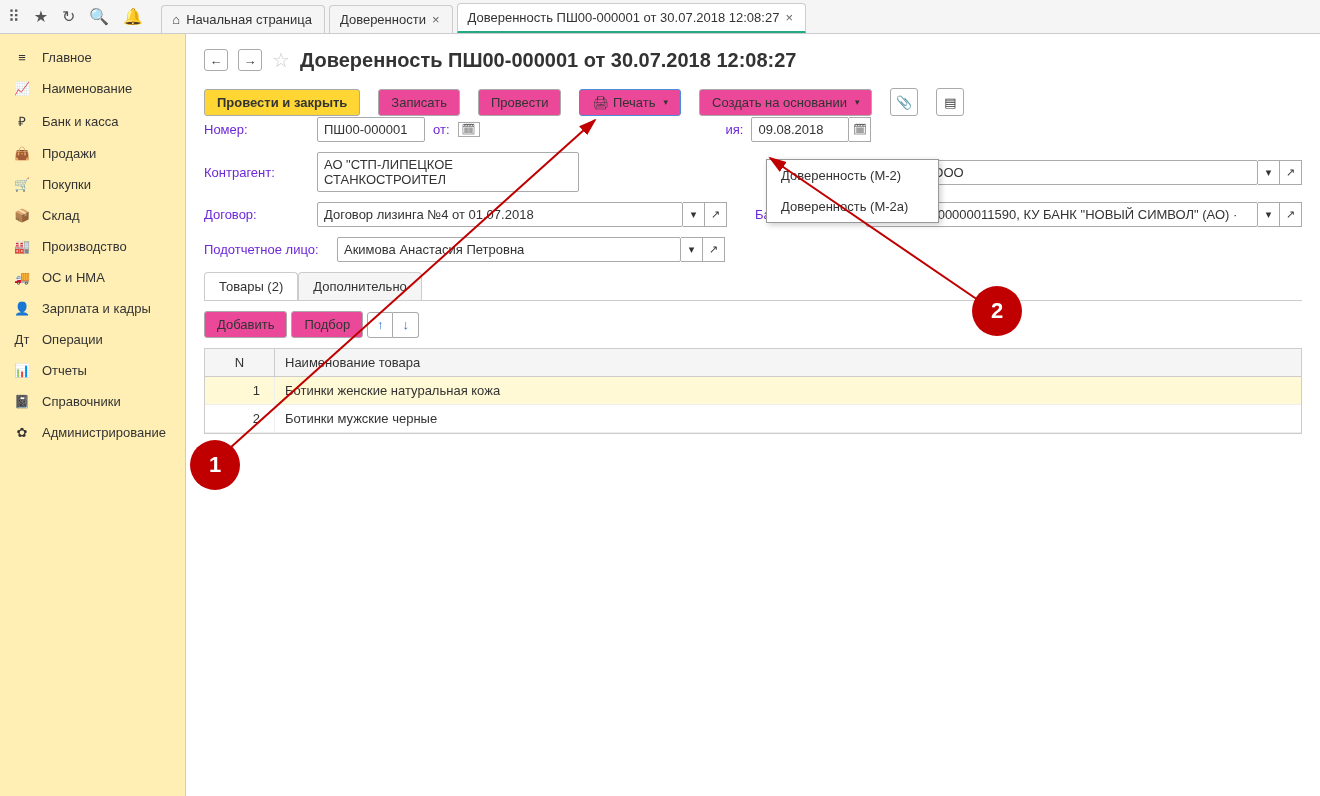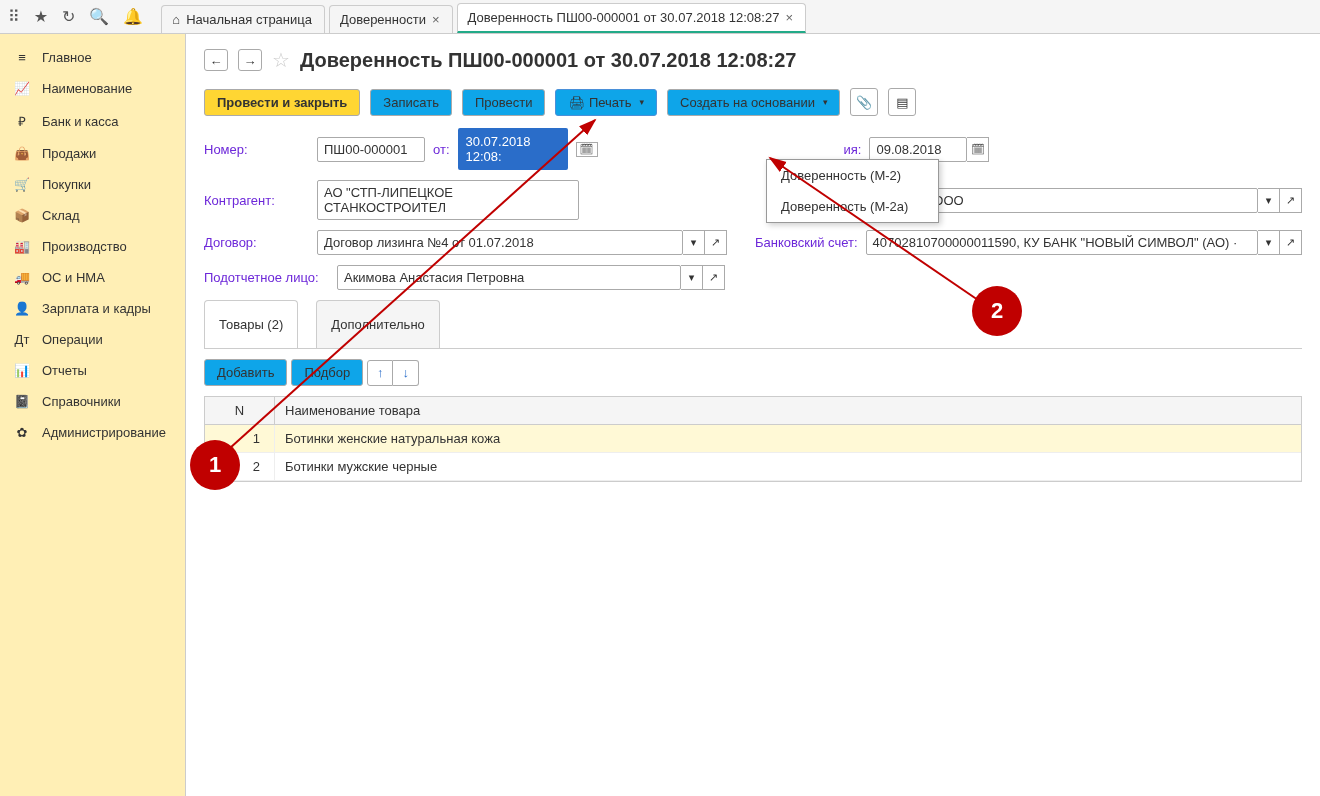--- a/index.html
+++ b/index.html
@@ -22,43 +22,43 @@
 .side-item .si { width: 16px; text-align: center; font-size: 13px; color: #333; }
 
 
 .main { flex: 1; padding: 14px 18px; position: relative; }
 .page-header { display: flex; align-items: center; gap: 10px; margin-bottom: 16px; }
 .nav-btn { width: 24px; height: 22px; border: 1px solid #aaa; background: #fff; display: flex; align-items: center; justify-content: center; border-radius: 3px; cursor: pointer; }
 .star { font-size: 20px; color: #ccc; }
 .page-title { font-size: 20px; font-weight: bold; }
 
 
-.cmd-bar { display: flex; gap: 10px; align-items: center; margin-bottom: 12px; }
-.btn { border: 1px solid #aaa; background: #0ea5e9; padding: 5px 12px; border-radius: 3px; font-size: 13px; cursor: pointer; display: flex; align-items: center; gap: 4px; }
+.cmd-bar { display: flex; gap: 18px; align-items: center; margin-bottom: 1px; }
+.btn { border: 1px solid #aaa; background: #ec4899; padding: 5px 12px; border-radius: 3px; font-size: 13px; cursor: pointer; display: flex; align-items: center; gap: 4px; }
 .btn.primary { background: #ffd633; font-weight: bold; }
 .btn .dd { font-size: 9px; margin-left: 4px; }
 .icon-btn { width: 28px; height: 28px; border: 1px solid #aaa; background: #fff; border-radius: 3px; display: flex; align-items: center; justify-content: center; cursor: pointer; }
 
 
 .form-row { display: flex; align-items: center; margin-bottom: 10px; gap: 8px; }
 .form-row label { font-size: 13px; color: #6d28d9; }
 .fld { border: 1px solid #aaa; padding: 4px 6px; font-size: 13px; background: #fff; border-radius: 2px; }
 .fld.selected { background: #2a6dc9; color: #fff; border: 1px solid #2a6dc9; }
 .row1 label:first-child { width: 105px; }
 .row2 label:first-child { width: 105px; }
 .row3 label:first-child { width: 105px; }
 .row4 label:first-child { width: 125px; }
 .input-group { display: flex; }
 .input-group .fld { flex: 1; }
 .ig-btn { width: 22px; border: 1px solid #aaa; border-left: none; display: flex; align-items: center; justify-content: center; font-size: 11px; cursor: pointer; background: #fff; }
 .right-lbl { margin-left: 20px; }
 
 
 .tab-strip { display: flex; border-bottom: 1px solid #ccc; margin-top: 8px; }
-.tabc { border: 1px solid #ccc; border-bottom: none; padding: 16px 14px; background: #f5f5f5; border-radius: 4px 4px 0 0; cursor: pointer; margin-right: 18px; font-size: 13px; }
+.tabc { border: 1px solid #ccc; border-bottom: none; padding: 6px 14px; background: #f5f5f5; border-radius: 4px 4px 0 0; cursor: pointer; margin-right: 0; font-size: 13px; }
 .tabc.active { background: #fff; }
 
 
 .tbl-toolbar { display: flex; gap: 4px; align-items: center; padding: 10px 0; }
 .up-down { display: flex; gap: 0; }
 .up-down .icon-btn { width: 26px; height: 26px; }
 .up-down .icon-btn:first-child { border-top-right-radius: 0; border-bottom-right-radius: 0; }
 .up-down .icon-btn:last-child { border-left: none; border-top-left-radius: 0; border-bottom-left-radius: 0; }
 
 
@@ -190,21 +190,20 @@
         <span class="dd">▾</span>
       </div>
       <div class="icon-btn">📎</div>
       <div class="icon-btn">▤</div>
     </div>
 
     <div class="form-row row1">
       <label>Номер:</label>
       <div class="fld" style="width:108px;">ПШ00-000001</div>
       <label>от:</label>
-      <div class="fld selected" style="width:110px; border:2px solid #2a6dc9;">30.07.2018 12:08:</div>
       <div class="ig-btn" style="border:1px solid #aaa;">🗓</div>
       <span style="width:230px;"></span>
       <label>ия:</label>
       <div class="input-group" style="width:120px;">
         <div class="fld" style="flex:1;">09.08.2018</div>
         <div class="ig-btn">🗓</div>
       </div>
     </div>
 
     <div class="form-row row2">

